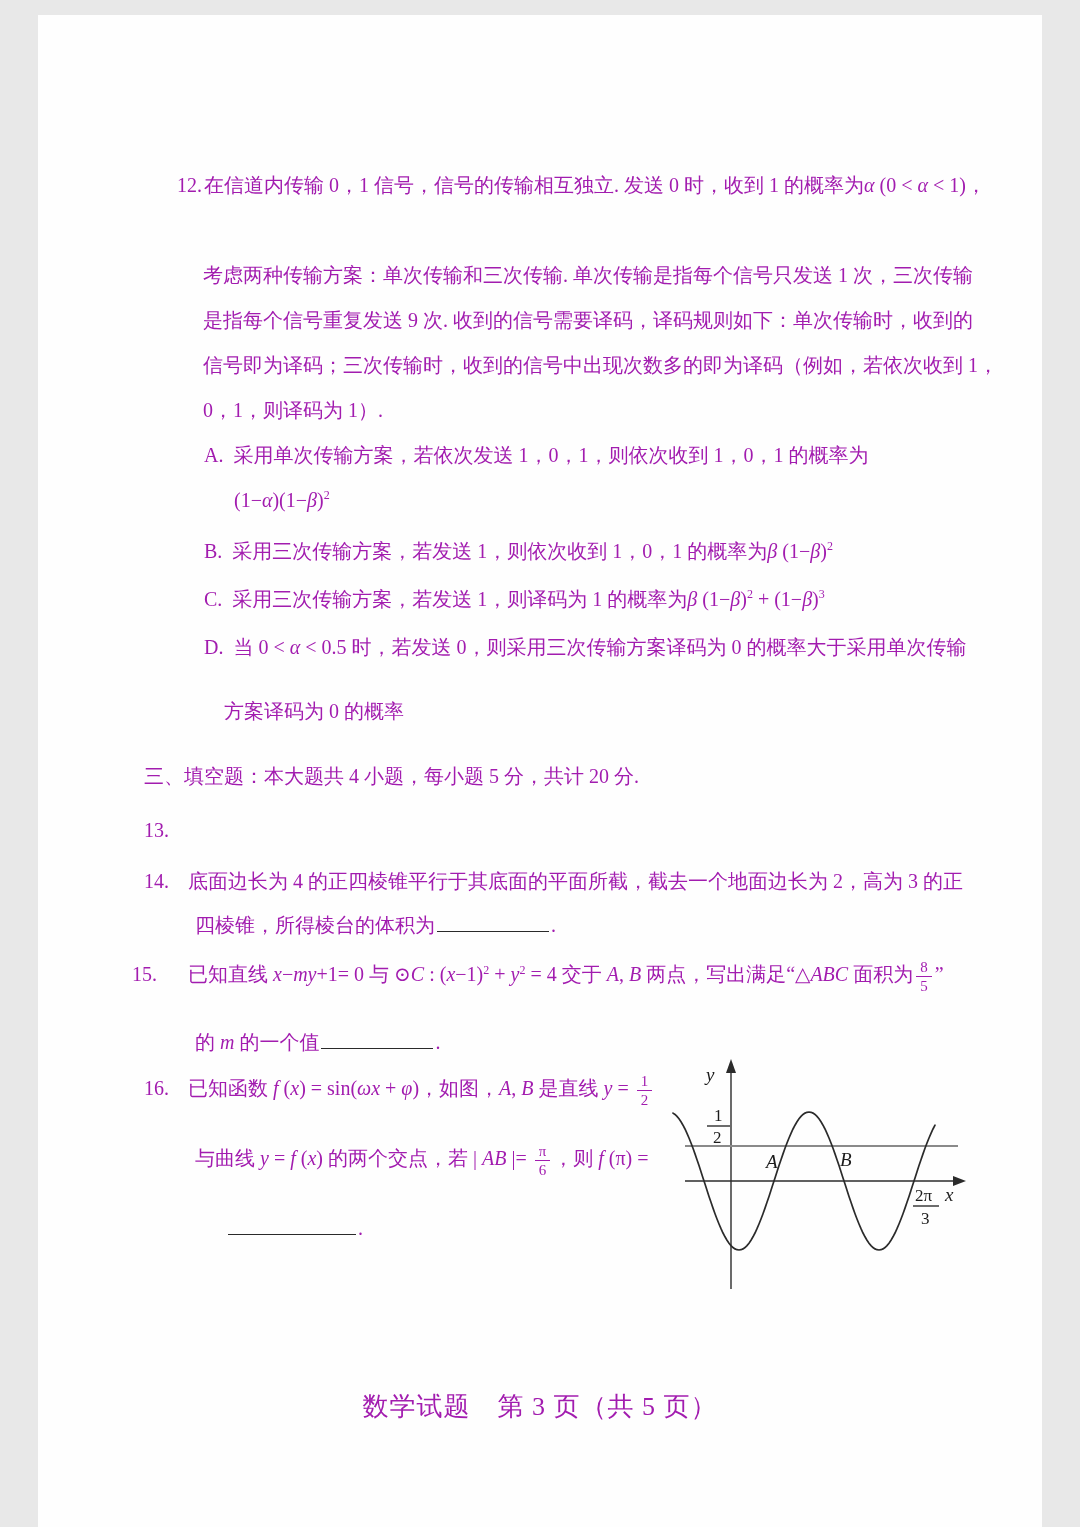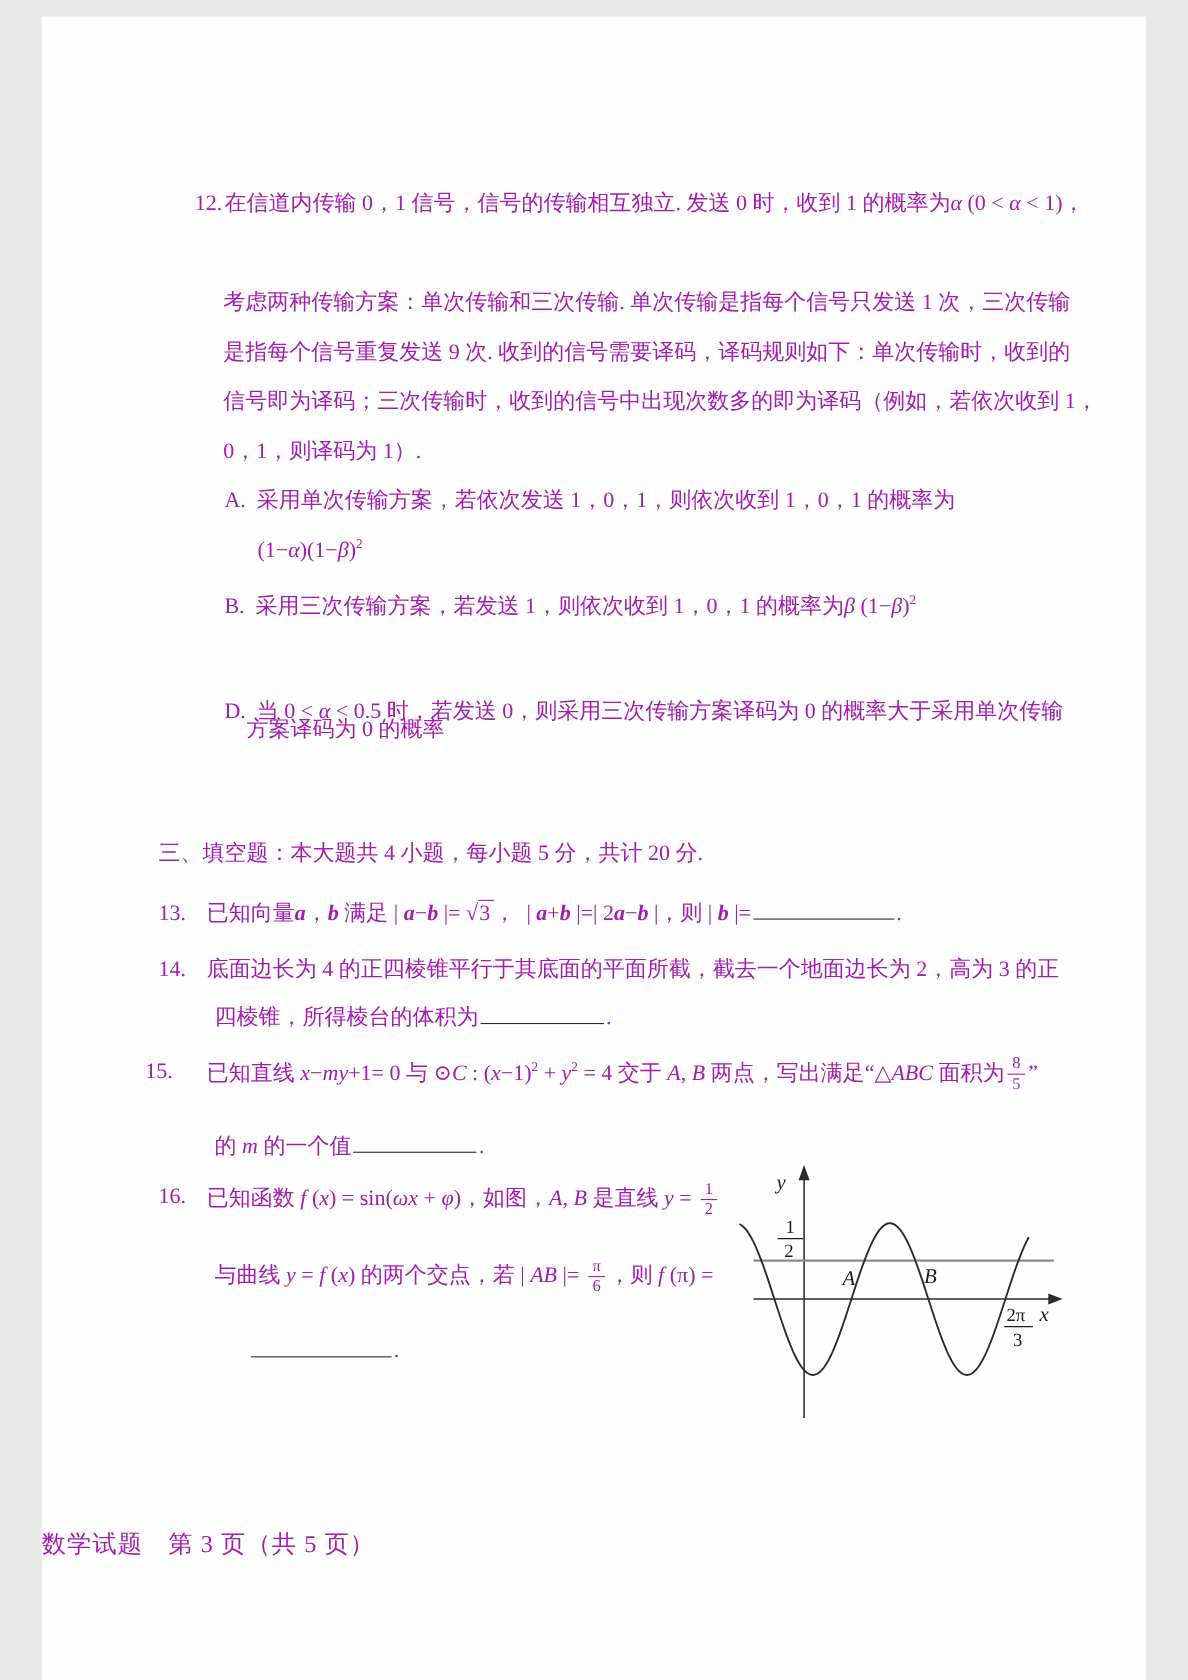--- a/index.html
+++ b/index.html
@@ -15,47 +15,47 @@
   b.v{font-style:italic;font-weight:700;}
   sup{font-size:12px;line-height:0;}
   .frac{display:inline-flex;flex-direction:column;align-items:center;
         vertical-align:middle;line-height:1.12;font-size:15px;margin:0 3px;font-style:normal;}
   .frac .fn{padding:0 4px 0;border-bottom:1.3px solid currentColor;}
   .frac .fd{padding-top:1px;}
   .sqrt .rad{border-top:1.4px solid currentColor;padding:0 3px 0 1px;}
   .blank{display:inline-block;width:128px;height:3px;border-bottom:1.5px solid #2a2a2a;
          vertical-align:baseline;margin:0 2px;}
   .blank.md{width:112px;}
-  .footer{position:absolute;left:0;right:0;top:1374px;text-align:left;
-          font-size:22px;letter-spacing:1px;}
+  .footer{position:absolute;left:0;right:0;top:1374px;text-align:center;
+          font-size:26px;letter-spacing:1px;}
   .graph{position:absolute;left:616px;top:1036px;}
   .gvar{font-family:"Liberation Serif","DejaVu Serif",serif;font-style:italic;font-size:19px;fill:#1c1c1c;}
   .gnum{font-family:"Liberation Serif","DejaVu Serif",serif;font-size:17px;fill:#1c1c1c;}
 </style>
 </head>
 <body>
 
 <div class="page">
 
   <div class="ln" style="left:139px;top:155px">12.</div>
   <div class="ln" style="left:166px;top:155px">在信道内传输 0，1 信号，信号的传输相互独立. 发送 0 时，收到 1 的概率为<i>α</i> (0 &lt; <i>α</i> &lt; 1)，</div>
   <div class="ln" style="left:165px;top:245px">考虑两种传输方案：单次传输和三次传输. 单次传输是指每个信号只发送 1 次，三次传输</div>
   <div class="ln" style="left:165px;top:290px">是指每个信号重复发送 9 次. 收到的信号需要译码，译码规则如下：单次传输时，收到的</div>
   <div class="ln" style="left:165px;top:335px">信号即为译码；三次传输时，收到的信号中出现次数多的即为译码（例如，若依次收到 1，</div>
   <div class="ln" style="left:165px;top:380px">0，1，则译码为 1）.</div>
   <div class="ln" style="left:166px;top:425px">A.&nbsp; 采用单次传输方案，若依次发送 1，0，1，则依次收到 1，0，1 的概率为</div>
   <div class="ln" style="left:196px;top:470px">(1−<i>α</i>)(1−<i>β</i>)<sup>2</sup></div>
   <div class="ln" style="left:166px;top:521px">B.&nbsp; 采用三次传输方案，若发送 1，则依次收到 1，0，1 的概率为<i>β</i> (1−<i>β</i>)<sup>2</sup></div>
+  <div class="ln" style="left:166px;top:569px">C.&nbsp; 采用三次传输方案，若发送 1，则译码为 1 的概率为<i>β</i> (1−<i>β</i>)<sup>2</sup> + (1−<i>β</i>)<sup>3</sup></div>
   <div class="ln" style="left:166px;top:617px">D.&nbsp; 当 0 &lt; <i>α</i> &lt; 0.5 时，若发送 0，则采用三次传输方案译码为 0 的概率大于采用单次传输</div>
-  <div class="ln" style="left:186px;top:633px">方案译码为 0 的概率</div>
+  <div class="ln" style="left:186px;top:681px">方案译码为 0 的概率</div>
 
   <div class="ln bold" style="left:106px;top:746px">三、填空题：本大题共 4 小题，每小题 5 分，共计 20 分.</div>
 
   <div class="ln" style="left:106px;top:800px">13.</div>
-  <div class="ln" style="left:150px;top:800px">已知向量<b class="v">a</b>，<b class="v">b</b> 满足 | <b class="v">a</b>−<b class="v">b</b> |= <span class="sqrt">√<span class="rad">3</span></span>，&nbsp; | <b class="v">a</b>+<b class="v">b</b> |=| 2<b class="v">a</b>−<b class="v">b</b> |，则 | <b class="v">b</b> |=<span class="blank"></span>.</div>
 
   <div class="ln" style="left:106px;top:851px">14.</div>
   <div class="ln" style="left:150px;top:851px">底面边长为 4 的正四棱锥平行于其底面的平面所截，截去一个地面边长为 2，高为 3 的正</div>
   <div class="ln" style="left:157px;top:895px">四棱锥，所得棱台的体积为<span class="blank md"></span>.</div>
 
   <div class="ln" style="left:94px;top:944px">15.</div>
   <div class="ln" style="left:150px;top:944px">已知直线 <i>x</i>−<i>my</i>+1= 0 与 ⊙<i>C</i> : (<i>x</i>−1)<sup>2</sup> + <i>y</i><sup>2</sup> = 4 交于 <i>A</i>, <i>B</i> 两点，写出满足“△<i>ABC</i> 面积为<span class="frac">
         <span class="fn">8</span>
         <span class="fd">5</span>
       </span>”</div>

